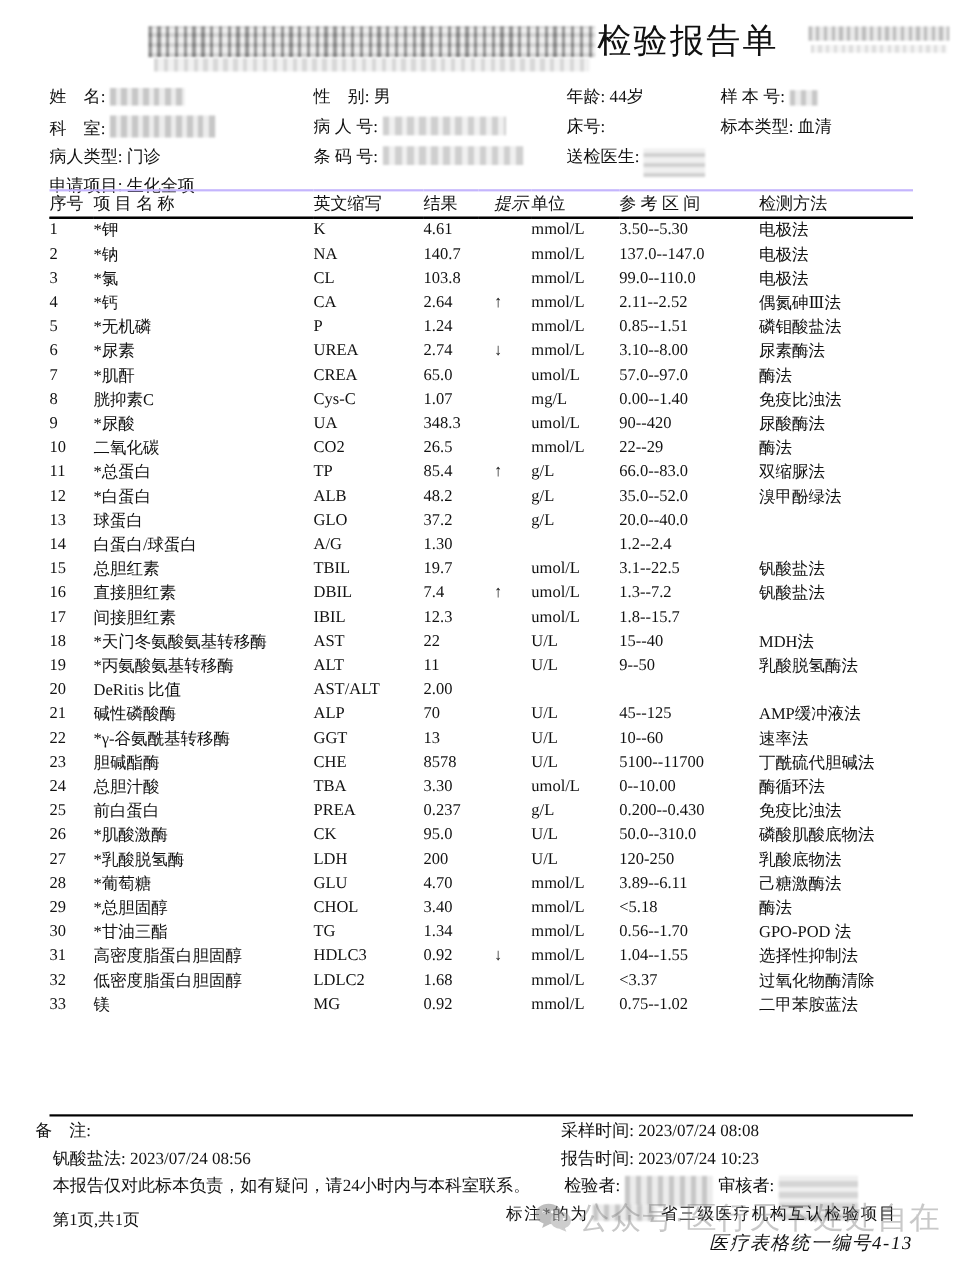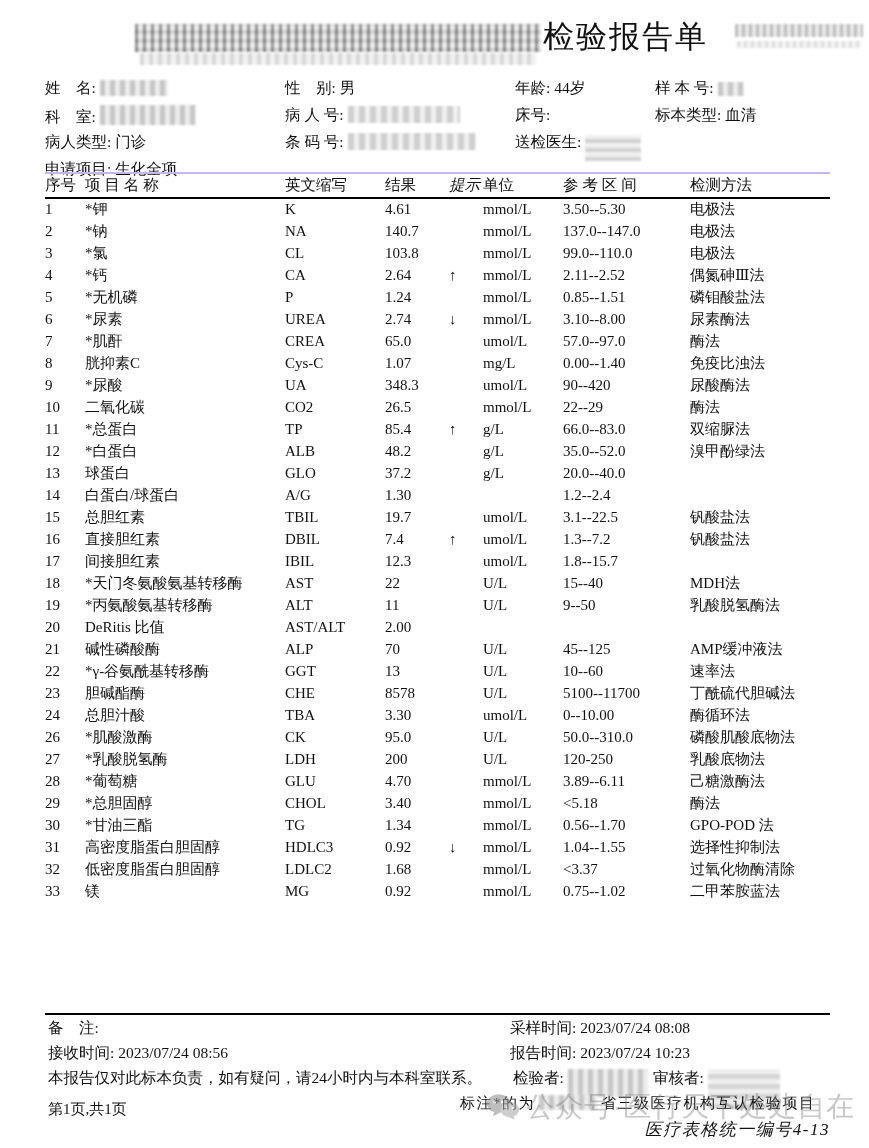--- a/index.html
+++ b/index.html
@@ -46,21 +46,21 @@
   .tbl-wrap { position:absolute; left:45px; top:172px; width:785px; }
   table { border-collapse:collapse; width:785px; table-layout:fixed; font-size:15px; }
   thead th { text-align:left; font-weight:normal; border-top:2px solid #c4b5fd; border-bottom:2px solid #000;
      height:25px; white-space:pre; font-size:15.5px; }
   tbody td { height:22px; white-space:nowrap; overflow:visible; }
   td.flag, th.flag { padding-left:14px;font-style:italic; }
 
   
   .footer-line { position:absolute; left:45px; top:1013px; width:785px; border-top:2px solid #000; }
   .f-abs { position:absolute; white-space:nowrap; font-size:15.5px; }
-  .f-remark   { left:48px;  top:1018px; }
+  .f-remark   { left:32px;  top:1018px; }
   .f-sampling { left:510px; top:1018px; }
   .f-receive  { left:48px;  top:1043px; }
   .f-report   { left:510px; top:1043px; }
   .f-disclaim { left:48px;  top:1068px; }
   .f-tester   { left:513px; top:1068px; }
   .f-reviewer { left:653px; top:1068px; }
   .f-page     { left:48px;  top:1100px; font-size:15px; }
   .f-note1    { left:460px; top:1094px; letter-spacing:1.5px; font-size:15px; }
   .f-note2    { right:39px; top:1118px; letter-spacing:1.5px; font-size:17px;font-style:italic; }
 
@@ -387,20 +387,30 @@
       <td>24</td>
       <td>总胆汁酸</td>
       <td>TBA</td>
       <td>3.30</td>
       <td class="flag"></td>
       <td>umol/L</td>
       <td>0--10.00</td>
       <td>酶循环法</td>
     </tr>
 
+    <tr>
+      <td>25</td>
+      <td>前白蛋白</td>
+      <td>PREA</td>
+      <td>0.237</td>
+      <td class="flag"></td>
+      <td>g/L</td>
+      <td>0.200--0.430</td>
+      <td>免疫比浊法</td>
+    </tr>
 
     <tr>
       <td>26</td>
       <td>*肌酸激酶</td>
       <td>CK</td>
       <td>95.0</td>
       <td class="flag"></td>
       <td>U/L</td>
       <td>50.0--310.0</td>
       <td>磷酸肌酸底物法</td>
@@ -483,21 +493,21 @@
       <td>二甲苯胺蓝法</td>
     </tr>
   </tbody>
     </table>
   </div>
 
   <div class="footer-line"></div>
 
   <div class="f-abs f-remark"><span class="lbl">备　注:</span></div>
   <div class="f-abs f-sampling"><span class="lbl">采样时间:</span> <span>2023/07/24  08:08</span></div>
-  <div class="f-abs f-receive"><span class="lbl">接收时间:</span> <span>2023/07/24 08:56</span></div>
+  <div class="f-abs f-receive"><span class="lbl">钒酸盐法:</span> <span>2023/07/24 08:56</span></div>
   <div class="f-abs f-report"><span class="lbl">报告时间:</span> <span>2023/07/24  10:23</span></div>
   <div class="f-abs f-disclaim">本报告仅对此标本负责，如有疑问，请24小时内与本科室联系。</div>
   <div class="f-abs f-tester"><span class="lbl">检验者:</span><span class="rx rx-tester"></span></div>
   <div class="f-abs f-reviewer"><span class="lbl">审核者:</span><span class="rx rx-review"></span></div>
   <div class="f-abs f-page">第1页,共1页</div>
   <div class="f-abs f-note1"><span>标注*的为</span><span class="rx rx-prov"></span><span>省三级医疗机构互认检验项目</span></div>
   <div class="f-abs f-note2">医疗表格统一编号4-13</div>
 
   <div class="watermark">
     <svg class="wm-icon" viewBox="0 0 40 34" xmlns="http://www.w3.org/2000/svg">

